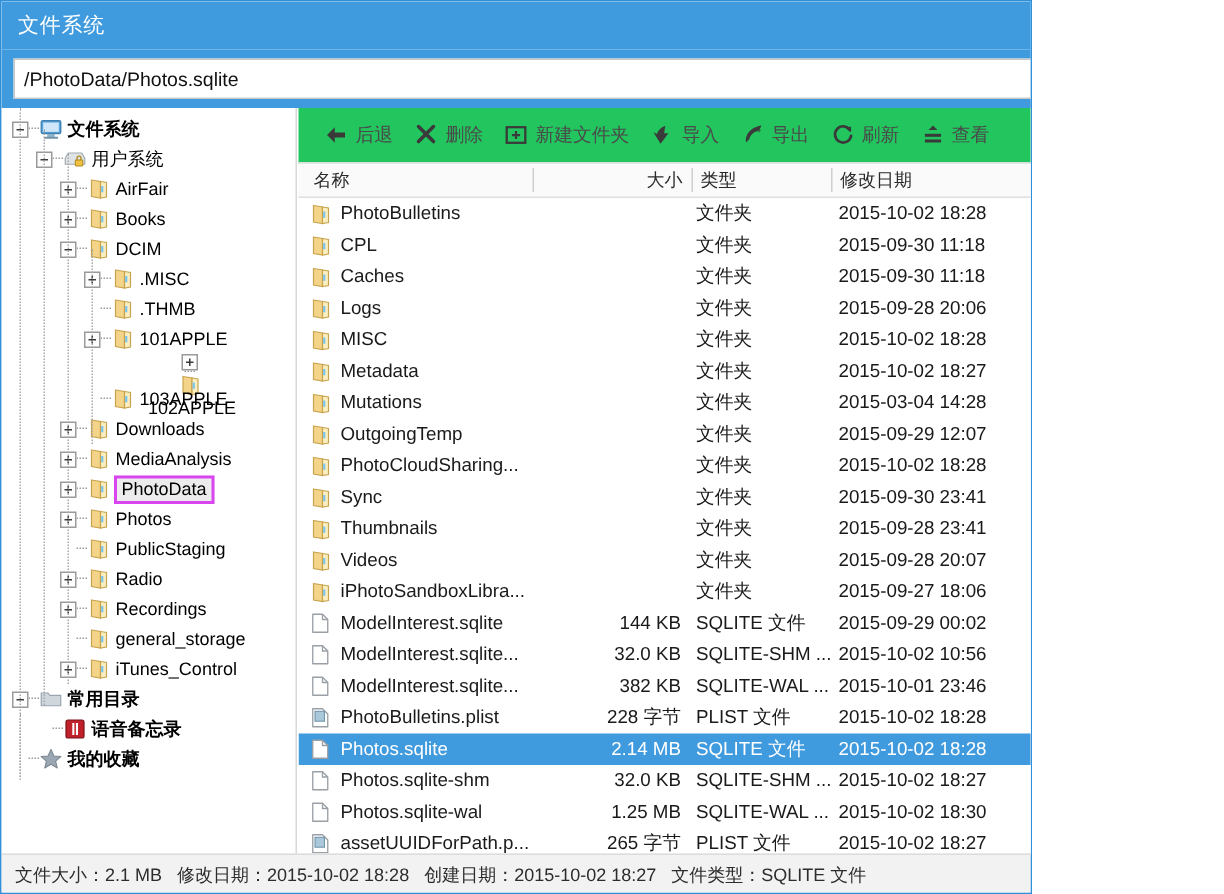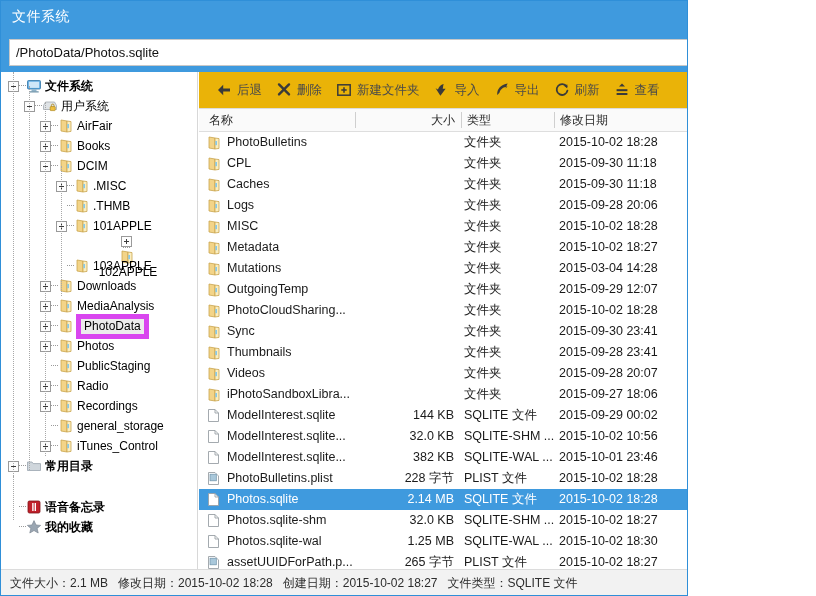--- a/index.html
+++ b/index.html
@@ -89,21 +89,21 @@
     display: flex; align-items: center;
     white-space: nowrap;
     font-size: 12px;
     color: #000;
     cursor: default;
   }
   .tnode .tlabel { padding-left: 3px; }
   .tnode.bold .tlabel { font-weight: bold; }
   .tnode.sel .tlabel {
     background: #ececec;
-    border: 5px solid #d946ef;
+    border: 2px solid #d946ef;
     padding: 0 3px;
     margin-left: 2px;
     line-height: 15px;
   }
   .expander {
     width: 11px; height: 11px;
     border: 1px solid #9a9a9a;
     background: #fdfdfd;
     position: relative;
     flex: 0 0 auto;
@@ -135,21 +135,21 @@
     position: absolute; left: 198px; top: 0;
     width: 617px; height: 497px;
     background: #ffffff;
     box-sizing: border-box;
   }
 
   
   .toolbar {
     position: absolute; left: 0; top: 0;
     width: 617px; height: 37px;
-    background: #eab308;
+    background: #22c55e;
     border-bottom: 1px solid #dcdcdc;
     display: flex; align-items: center;
     padding-left: 10px;
     box-sizing: border-box;
   }
   .tbtn {
     display: flex; align-items: center;
     height: 28px;
     padding: 0 7px;
     cursor: default;
@@ -515,21 +515,21 @@
           <div class="tnode bold" style="padding-left: 6px;">
             <span class="expander"></span>
             <span class="dots"></span>
             <span style="display: flex;">
               <svg class="ic" width="16" height="16" viewBox="0 0 16 16">
                 <path d="M1.5 4 L6 4 L7.2 5.6 L14.5 5.6 L14.5 12.5 L1.5 12.5 Z" fill="#cfd6dc" stroke="#9aa5ae" stroke-width="0.8"></path>
               </svg>
             </span>
             <span class="tlabel">常用目录</span>
           </div>
-          <div class="tnode bold" style="padding-left: 6px; margin-top: 21px;">
+          <div class="tnode bold" style="padding-left: 22px;">
             <span class="expander-spacer"></span>
             <span class="dots"></span>
             <span style="display: flex;">
               <svg class="ic" width="16" height="16" viewBox="0 0 16 16">
                 <rect x="2" y="2" width="12" height="12" rx="1.4" fill="#c0202a" stroke="#7d1118" stroke-width="0.8"></rect>
                 <rect x="6.2" y="4" width="1.4" height="8" fill="#ffffff"></rect>
                 <rect x="8.6" y="4" width="1.4" height="8" fill="#ffffff"></rect>
               </svg>
             </span>
             <span class="tlabel">语音备忘录</span>

